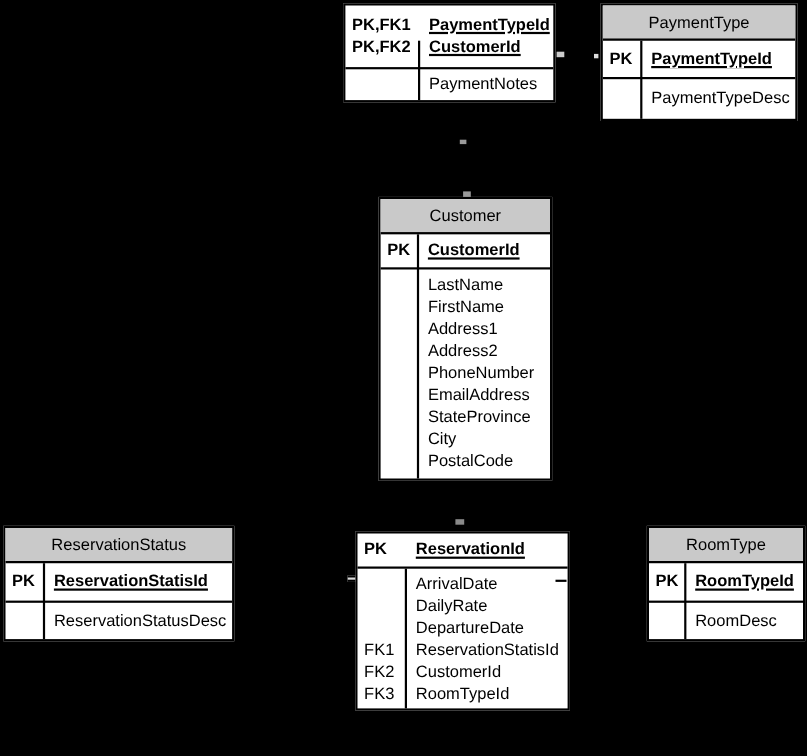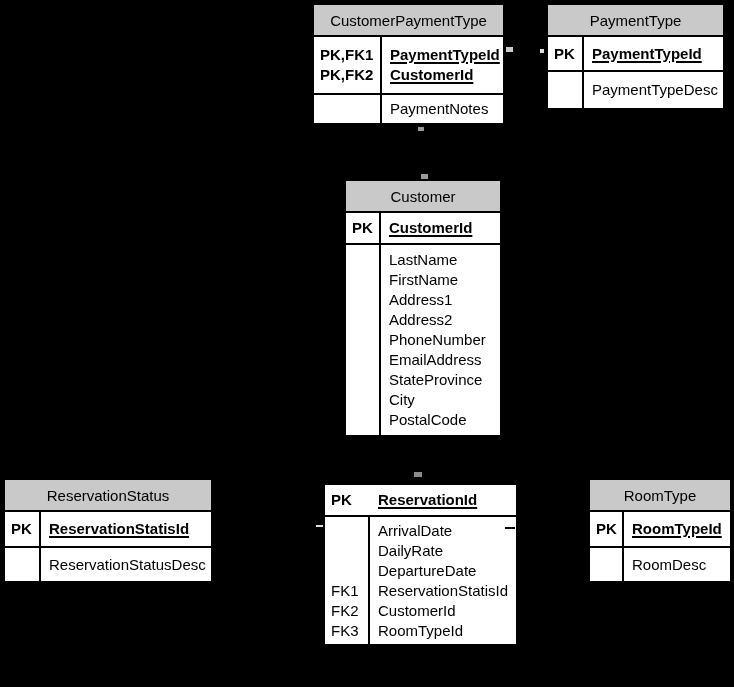--- a/index.html
+++ b/index.html
@@ -59,21 +59,20 @@
   }
   .remnant { position: absolute; }
 </style>
 </head>
 <body>
 
 <div class="canvas">
 
   <div class="etable" style="left:312px; top:3px; width:193px; --kw:66px;">
     <i class="vdiv"></i>
-    <div class="thead">CustomerPaymentType</div>
     <div class="sec keys" style="min-height:56px;">
         <div class="row">
           <span class="kcol">PK,FK1</span>
           <span class="ncol">PaymentTypeId</span>
         </div>
         <div class="row">
           <span class="kcol">PK,FK2</span>
           <span class="ncol">CustomerId</span>
         </div>
       </div>

